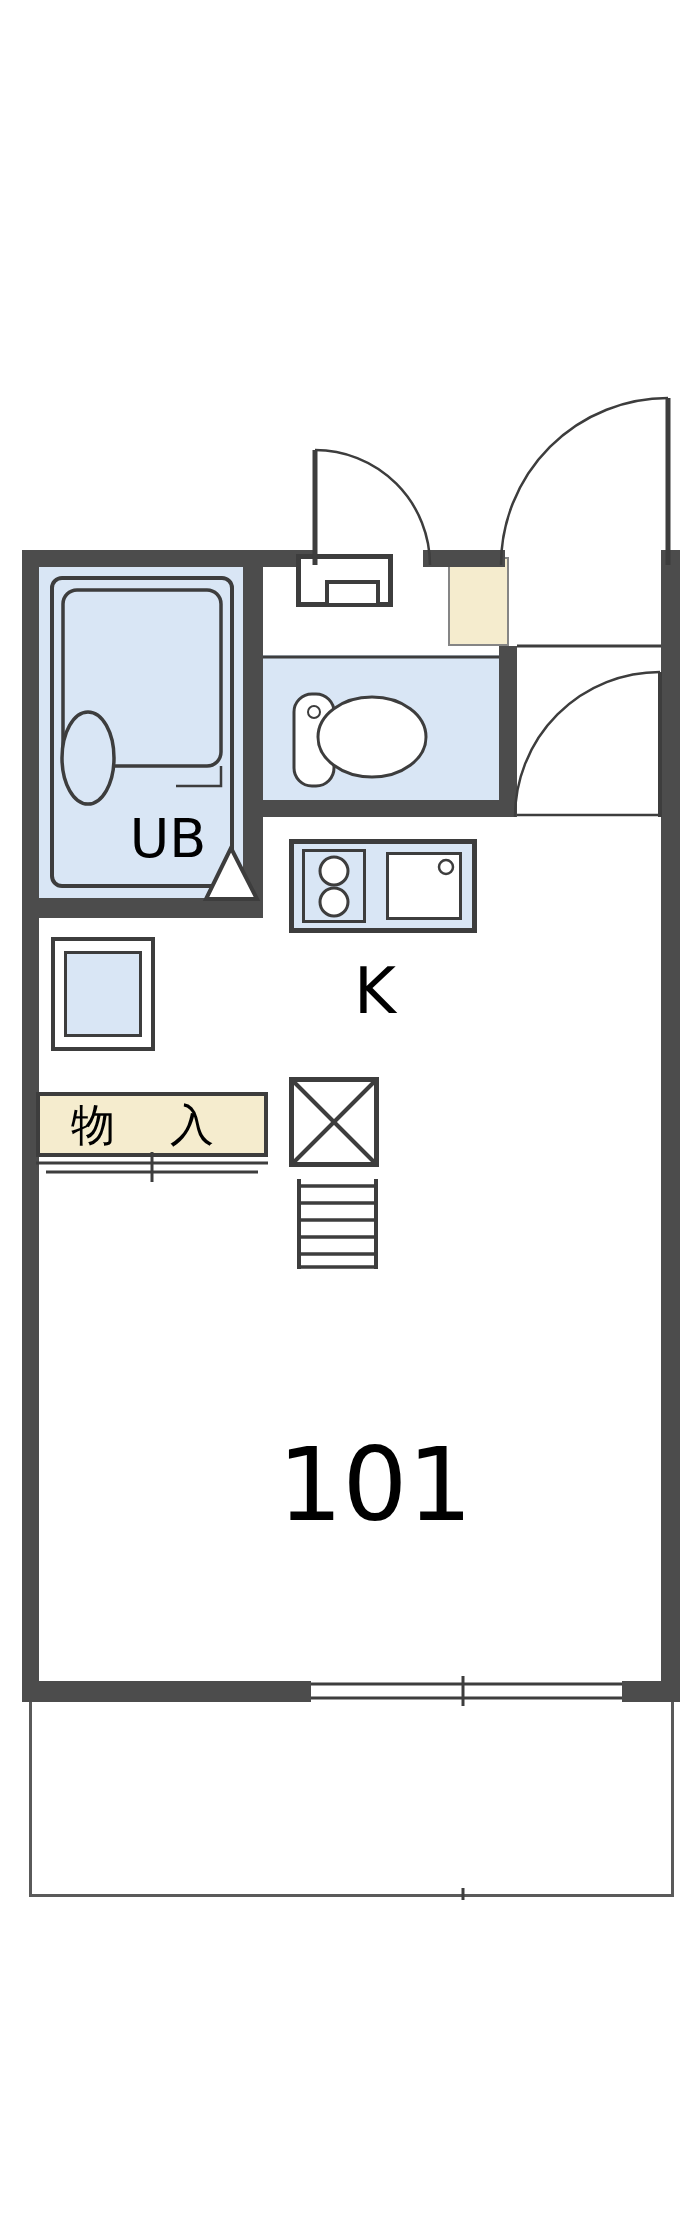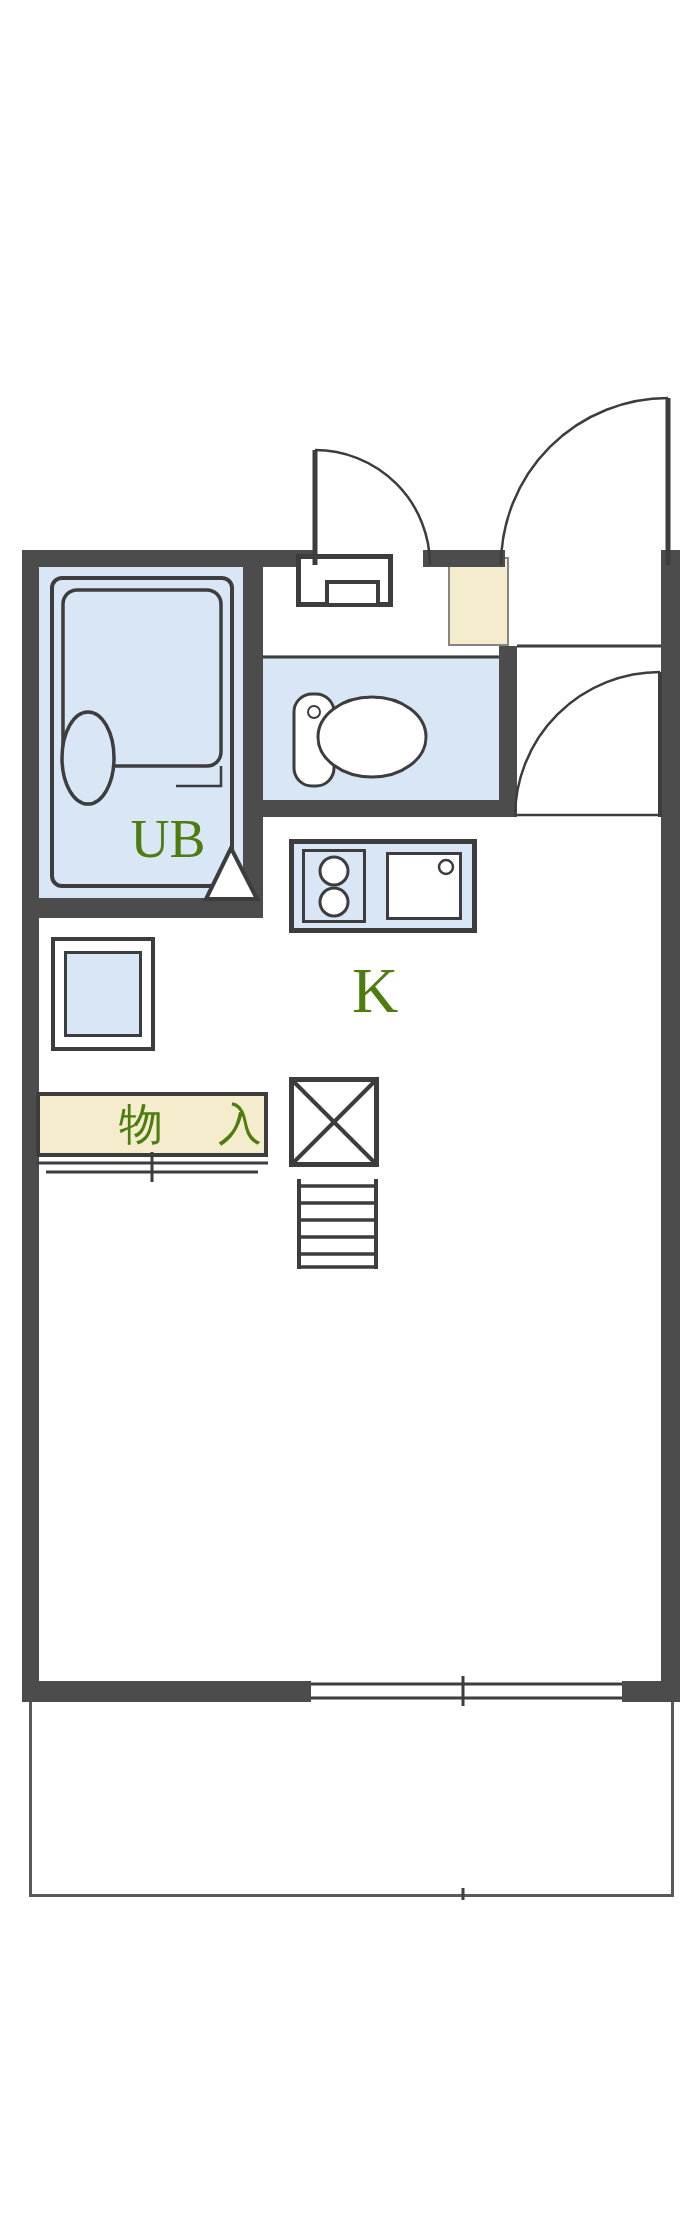--- a/index.html
+++ b/index.html
@@ -8,21 +8,21 @@
     font-family:"DejaVu Sans","Liberation Sans",sans-serif;color:#1f1f1f;
     overflow:hidden;
   }
   .abs{position:absolute;box-sizing:border-box;}
   .wall{position:absolute;background:var(--wall,#4c4c4c);}
   .fill-blue{background:var(--fixture-fill,#d9e6f5);}
   .fill-cream{background:var(--accent-cream,#f5ecce);}
   .box{border:5px solid var(--line,#3d3d3d);background:#fff;}
   .box-thin{border:3px solid var(--line,#3d3d3d);background:#fff;}
   .label{position:absolute;display:flex;align-items:center;justify-content:center;
-         color:#4d7c0f;line-height:1;font-family:Liberation Serif, serif;}
+         color:#000000;line-height:1;}
   svg.overlay{position:absolute;left:0;top:0;pointer-events:none;}
   .ln{stroke:var(--line,#3d3d3d);fill:none;}
   .ln-w{stroke:var(--line,#3d3d3d);fill:#ffffff;}
   .ln-b{stroke:var(--line,#3d3d3d);fill:var(--fixture-fill,#d9e6f5);}
   .balcony{border:3px solid #5a5a5a;border-top:none;background:#fff;}
 </style>
 </head>
 <body>
 
 <div id="canvas">
@@ -129,17 +129,18 @@
       <line class="ln" x1="463" y1="1676" x2="463" y2="1706" stroke-width="3"></line>
     </g>
 
     <line class="ln" x1="463" y1="1888" x2="463" y2="1900" stroke-width="3"></line>
   </svg>
 
   <div class="label" style="left:93px;top:808px;width:150px;height:62px;font-size:54px;">UB</div>
 
   <div class="label" style="left:330px;top:952px;width:90px;height:78px;font-size:64px;">K</div>
 
-  <div class="label" style="left:36px;top:1092px;width:232px;height:65px;font-size:44px;letter-spacing:55px;padding-left:66px;">物入</div>
+  <div class="label" style="left:36px;top:1092px;width:232px;height:65px;font-size:44px;letter-spacing:55px;padding-left:18px;">物入</div>
 
 
+  <div class="label" style="left:140px;top:1422px;width:470px;height:125px;font-size:102px;">101</div>
 
 </div>
 
 </body></html>

